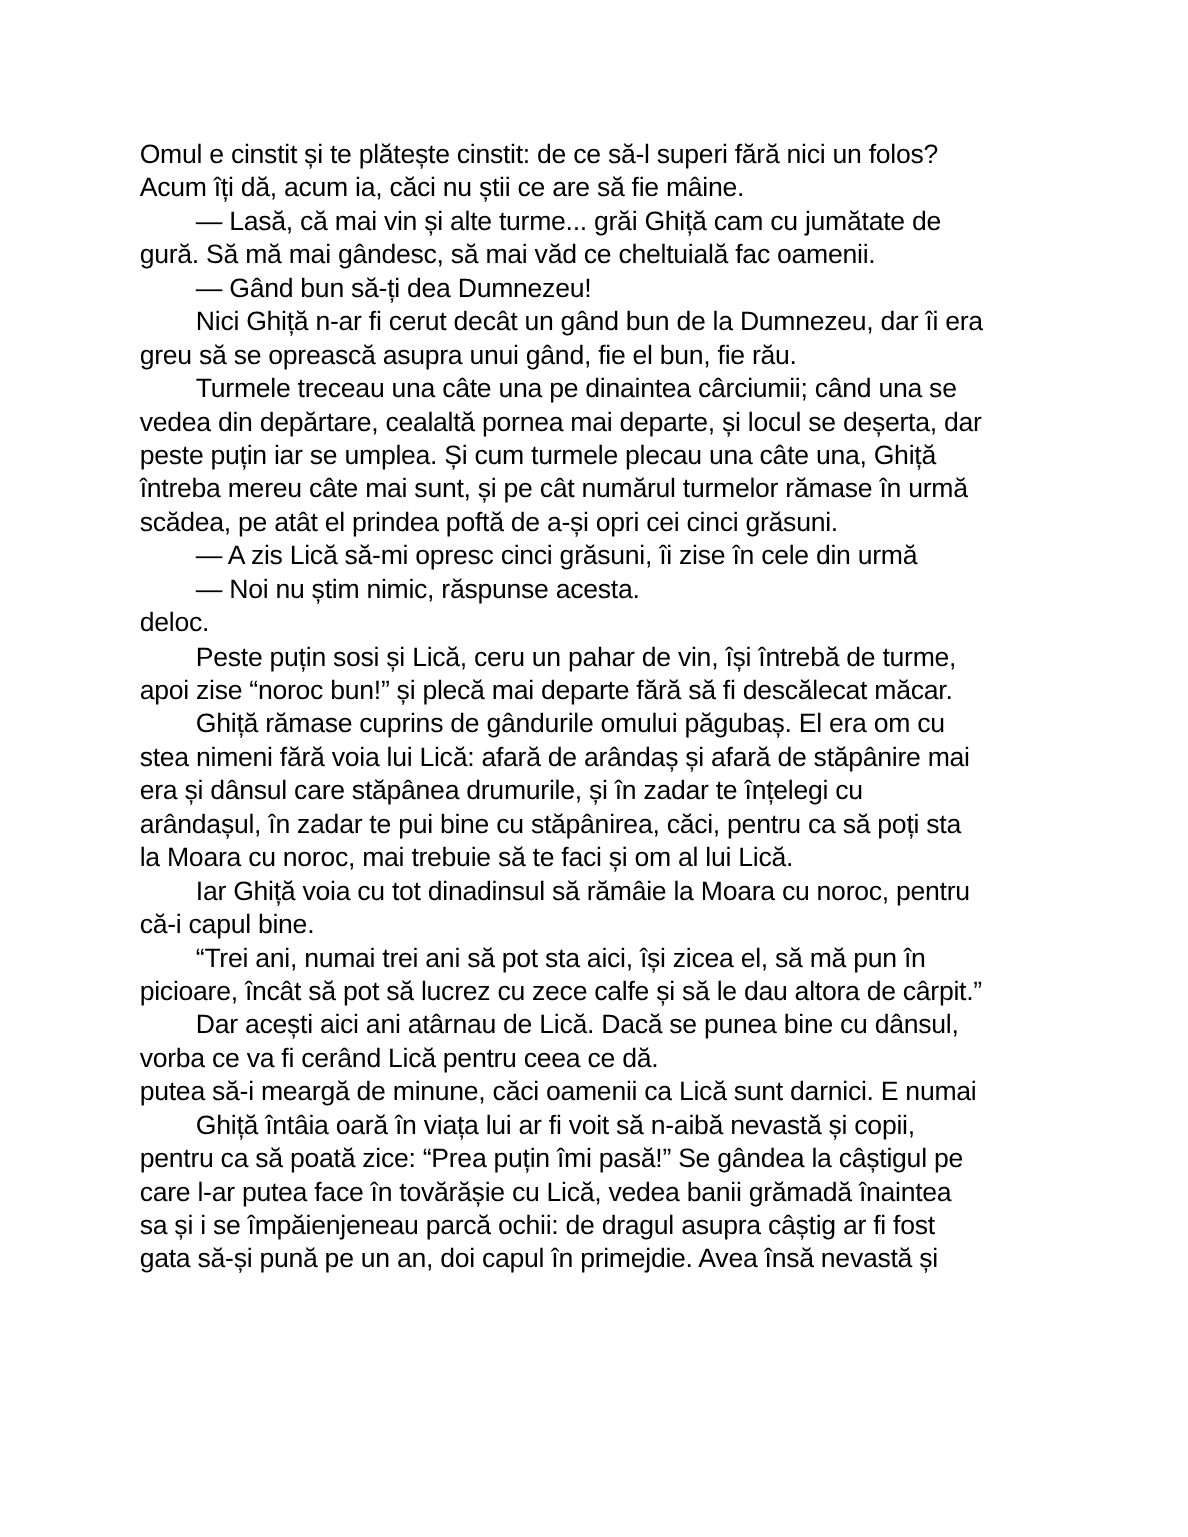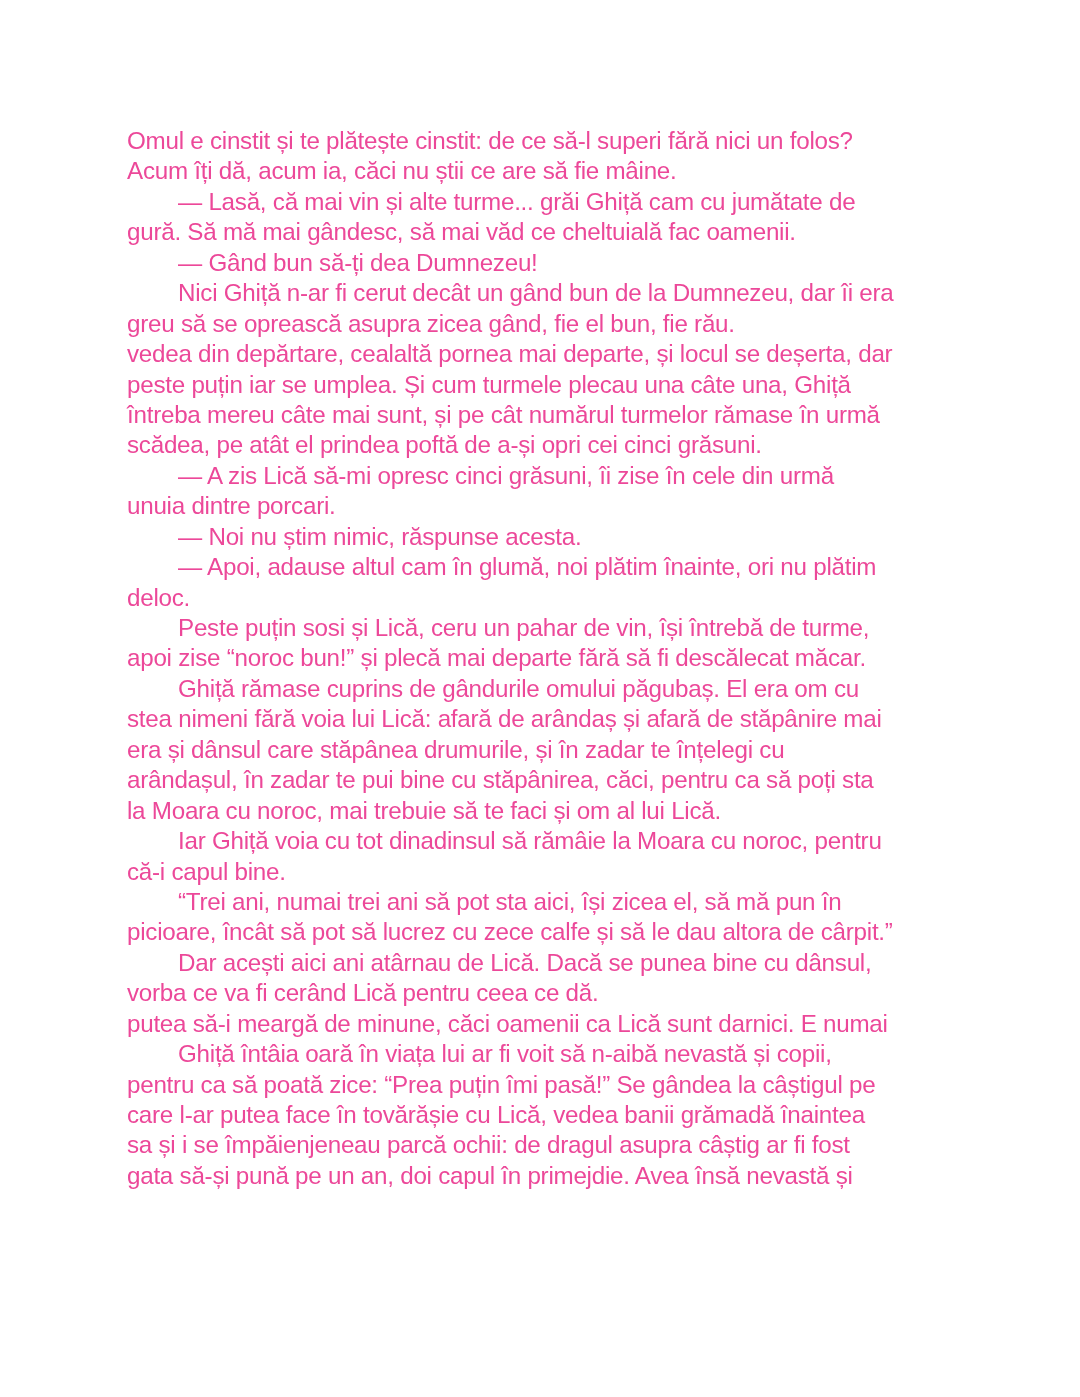--- a/index.html
+++ b/index.html
@@ -14,21 +14,21 @@
       overflow: hidden;
     }
     .page {
       position: absolute;
       left: 127px;
       top: 126px;
       width: 830px;
       font-family: "Liberation Sans", sans-serif;
       font-size: 24.2px;
       line-height: 30.45px;
-      color: #ec4899;
+      color: #000000;
       letter-spacing: -0.25px;
     }
     .line {
       display: block;
       white-space: nowrap;
       height: 30.45px;
     }
     .line.indent {
       padding-left: 51px;
     }
@@ -36,29 +36,28 @@
 </head>
 <body>
 
 <div class="page" id="page">
     <span class="line">Omul e cinstit și te plătește cinstit: de ce să-l superi fără nici un folos?</span>
     <span class="line">Acum îți dă, acum ia, căci nu știi ce are să fie mâine.</span>
     <span class="line indent">— Lasă, că mai vin și alte turme... grăi Ghiță cam cu jumătate de</span>
     <span class="line">gură. Să mă mai gândesc, să mai văd ce cheltuială fac oamenii.</span>
     <span class="line indent">— Gând bun să-ți dea Dumnezeu!</span>
     <span class="line indent">Nici Ghiță n-ar fi cerut decât un gând bun de la Dumnezeu, dar îi era</span>
-    <span class="line">greu să se oprească asupra zicea gând, fie el bun, fie rău.</span>
+    <span class="line">greu să se oprească asupra unui gând, fie el bun, fie rău.</span>
+    <span class="line indent">Turmele treceau una câte una pe dinaintea cârciumii; când una se</span>
     <span class="line">vedea din depărtare, cealaltă pornea mai departe, și locul se deșerta, dar</span>
     <span class="line">peste puțin iar se umplea. Și cum turmele plecau una câte una, Ghiță</span>
     <span class="line">întreba mereu câte mai sunt, și pe cât numărul turmelor rămase în urmă</span>
     <span class="line">scădea, pe atât el prindea poftă de a-și opri cei cinci grăsuni.</span>
     <span class="line indent">— A zis Lică să-mi opresc cinci grăsuni, îi zise în cele din urmă</span>
-    <span class="line">unuia dintre porcari.</span>
     <span class="line indent">— Noi nu știm nimic, răspunse acesta.</span>
-    <span class="line indent">— Apoi, adause altul cam în glumă, noi plătim înainte, ori nu plătim</span>
     <span class="line">deloc.</span>
     <span class="line indent">Peste puțin sosi și Lică, ceru un pahar de vin, își întrebă de turme,</span>
     <span class="line">apoi zise “noroc bun!” și plecă mai departe fără să fi descălecat măcar.</span>
     <span class="line indent">Ghiță rămase cuprins de gândurile omului păgubaș. El era om cu</span>
     <span class="line">stea nimeni fără voia lui Lică: afară de arândaș și afară de stăpânire mai</span>
     <span class="line">era și dânsul care stăpânea drumurile, și în zadar te înțelegi cu</span>
     <span class="line">arândașul, în zadar te pui bine cu stăpânirea, căci, pentru ca să poți sta</span>
     <span class="line">la Moara cu noroc, mai trebuie să te faci și om al lui Lică.</span>
     <span class="line indent">Iar Ghiță voia cu tot dinadinsul să rămâie la Moara cu noroc, pentru</span>
     <span class="line">că-i capul bine.</span>

